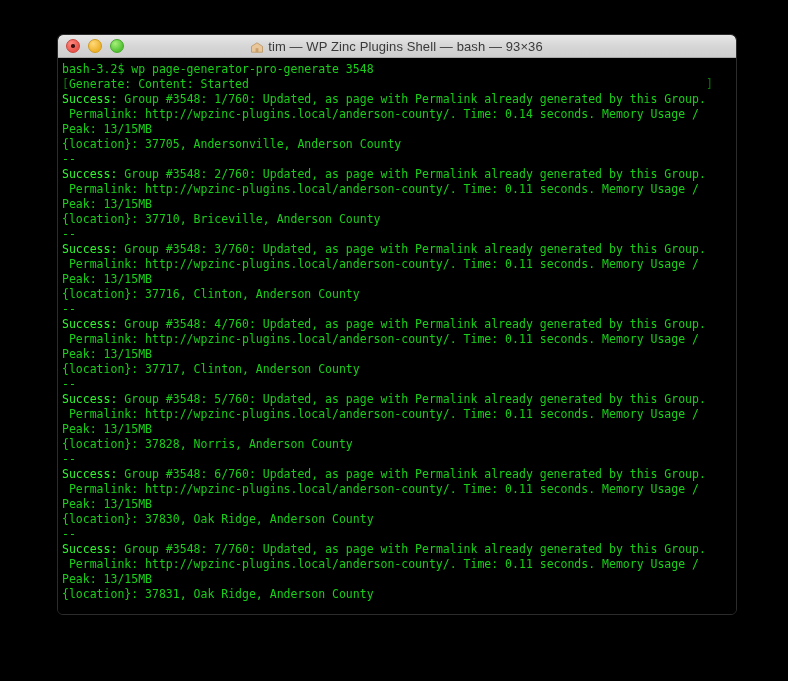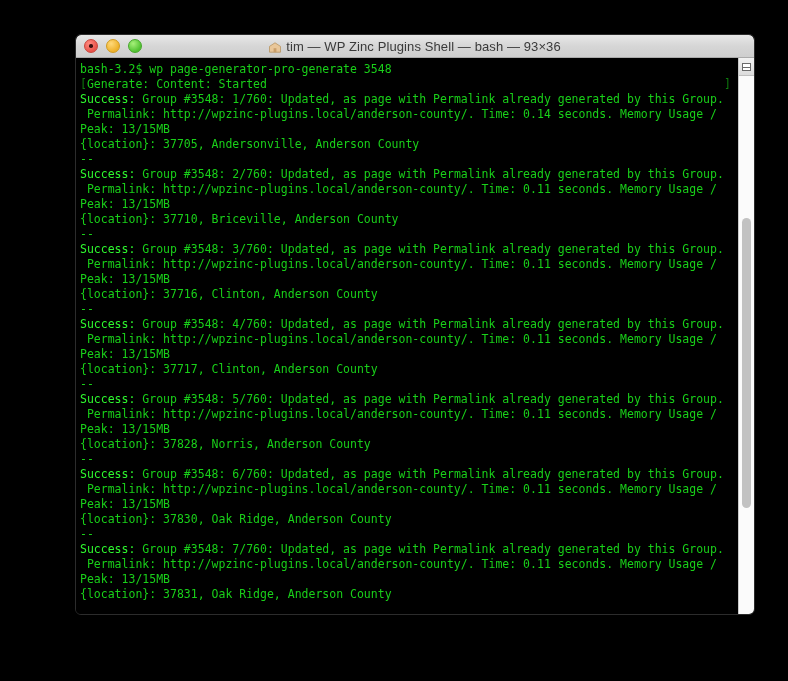--- a/index.html
+++ b/index.html
@@ -19,21 +19,20 @@
     left: 57px;
     top: 34px;
     width: 680px;
     height: 581px;
     border-radius: 6px 6px 6px 6px;
     box-shadow: 0 2px 10px rgba(0,0,0,0.55);
     overflow: hidden;
     background: #000;
     border: 1px solid #2c2c2c;
     box-sizing: border-box;
-    margin-left: 18px;
   }
 
   
   #titlebar {
     position: relative;
     height: 22px;
     background: linear-gradient(to bottom, #e8e8e8 0%, #d6d6d6 50%, #cecece 100%);
     border-bottom: 1px solid #aaaaaa;
     border-radius: 5px 5px 0 0;
     display: flex;
@@ -86,20 +85,21 @@
     position: relative;
     flex: none;
   }
 
   
   #term-wrap {
     position: relative;
     height: calc(100% - 22px);
     background: #000000;
     display: flex;
+    flex-direction: column;
   }
   #term {
     flex: 1 1 auto;
     position: relative;
     overflow: hidden;
     padding: 4px 0 0 4px;
     box-sizing: border-box;
   }
   pre#term-text {
     margin: 0;

